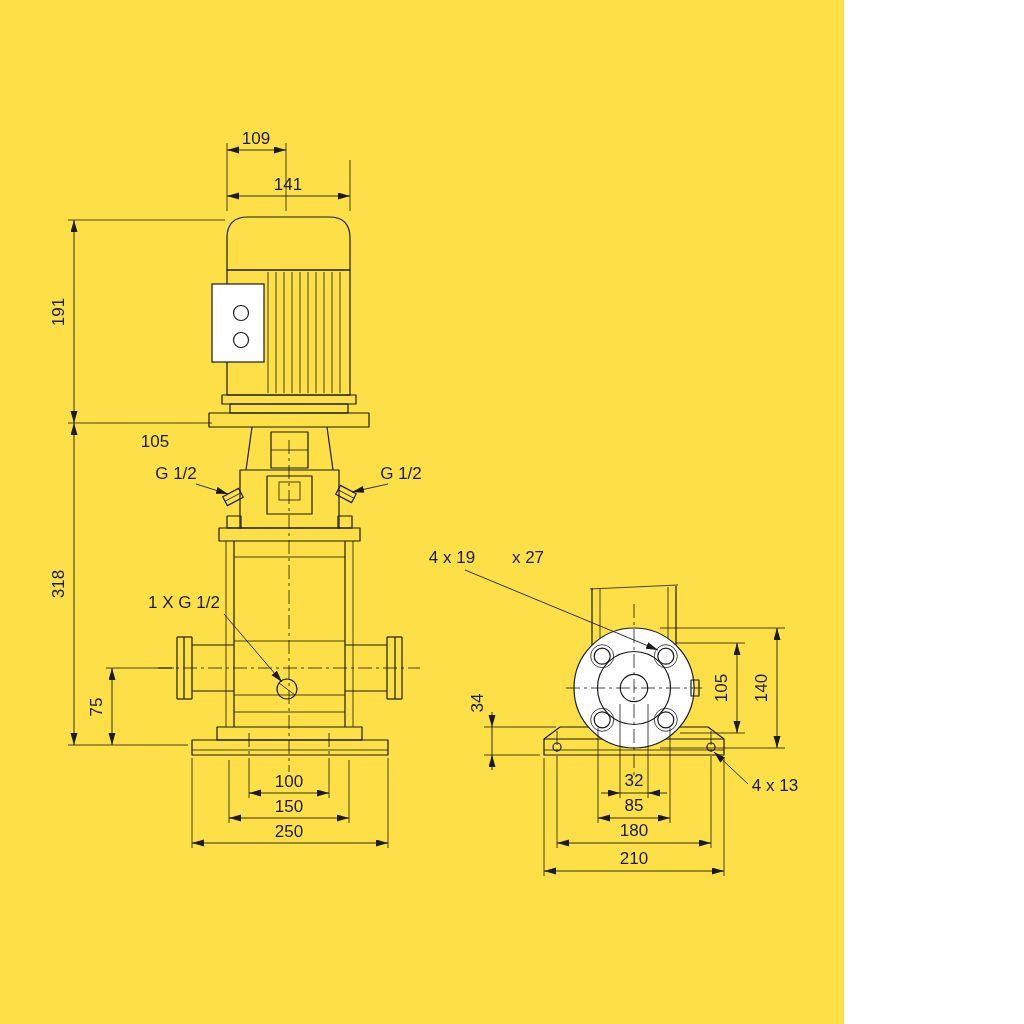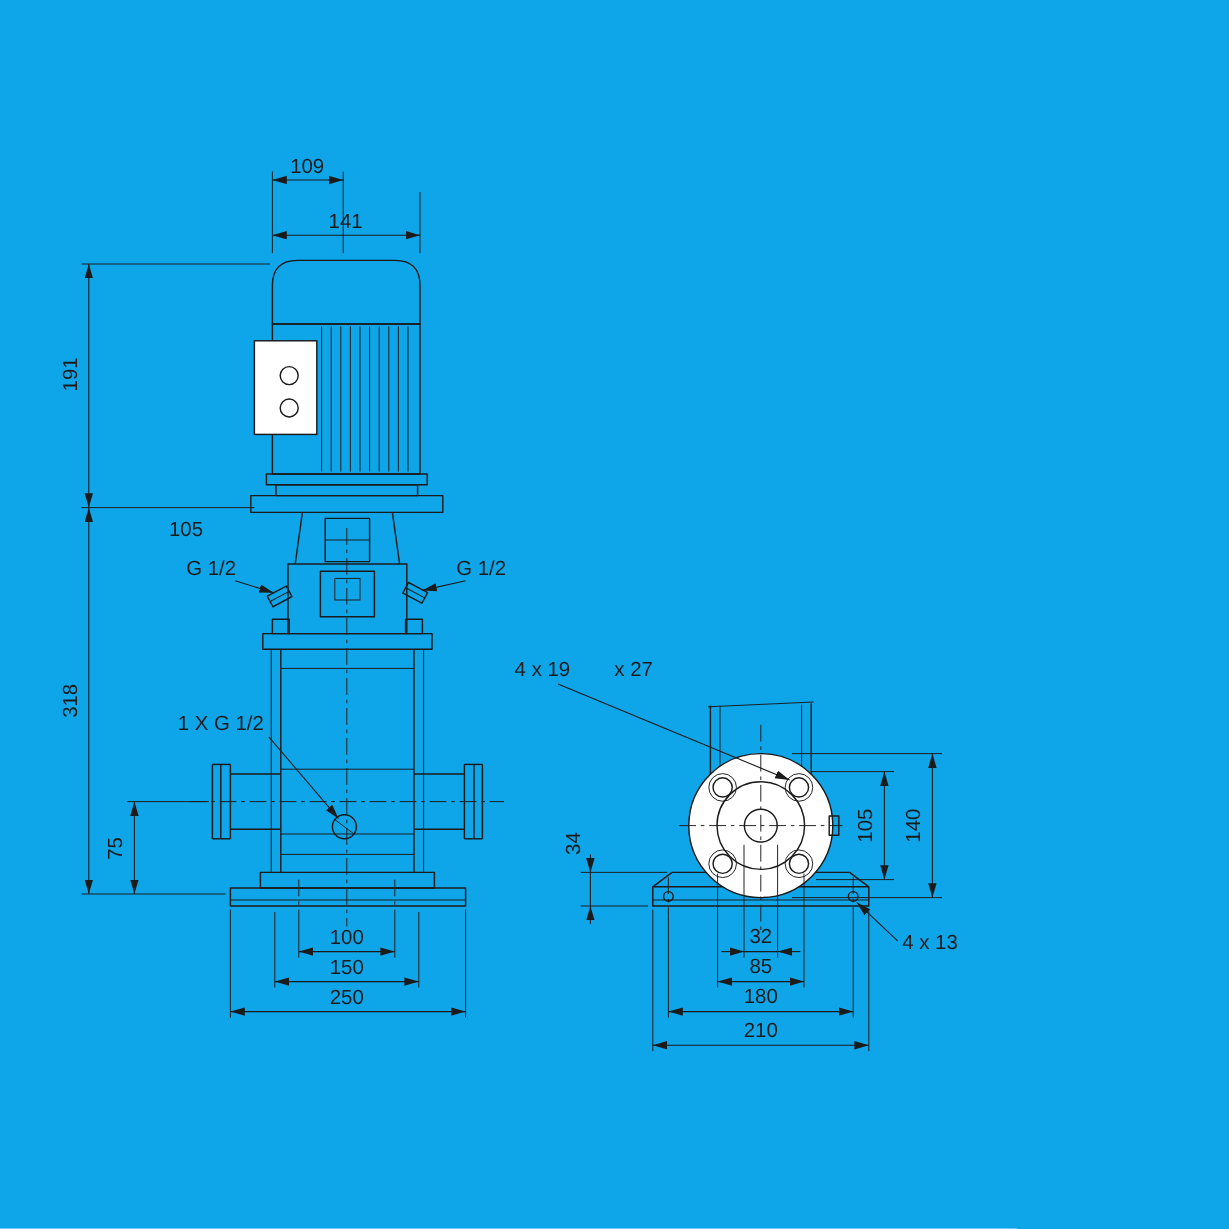--- a/index.html
+++ b/index.html
@@ -1,16 +1,16 @@
 <!DOCTYPE html>
 <html><head>
 <meta charset="utf-8">
 <style>
   html,body{margin:0;padding:0;background:#ffffff;}
-  .canvas{position:relative;width:1024px;height:1024px;background:#0ea5e9;overflow:hidden;}
+  .canvas{position:relative;width:844px;height:1024px;background:#fde047;overflow:hidden;}
   svg{display:block;}
   .ln{stroke:#1b1b1b;stroke-width:1.2;fill:none;stroke-linejoin:round;}
   .lt{stroke:#1b1b1b;stroke-width:0.8;fill:none;}
   .dim{stroke:#1b1b1b;stroke-width:0.9;fill:none;}
   .ext{stroke:#1b1b1b;stroke-width:0.8;fill:none;}
   .cl{stroke:#1b1b1b;stroke-width:0.8;fill:none;stroke-dasharray:14 4 3 4;}
   .txt{font-family:"Liberation Sans", sans-serif;font-size:17px;fill:#1b1b1b;}
   .wfill{fill:#ffffff;stroke:#1b1b1b;stroke-width:1.2;}
 </style>
 </head>

